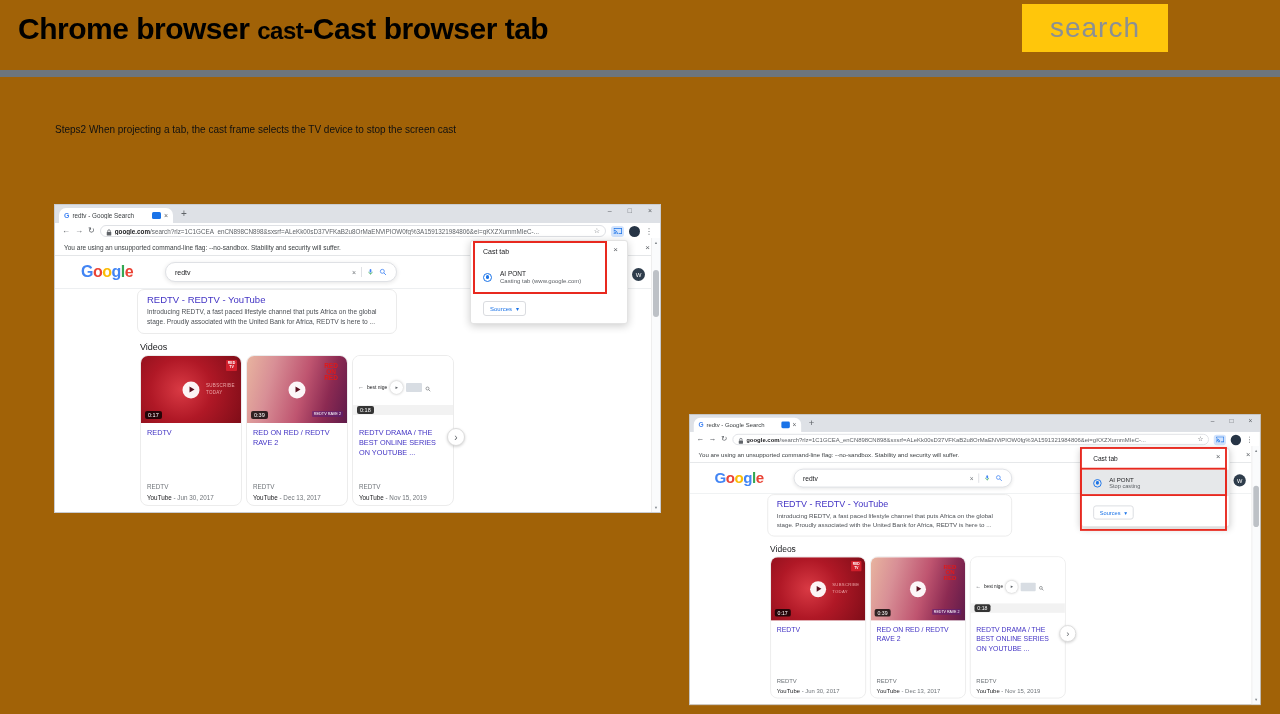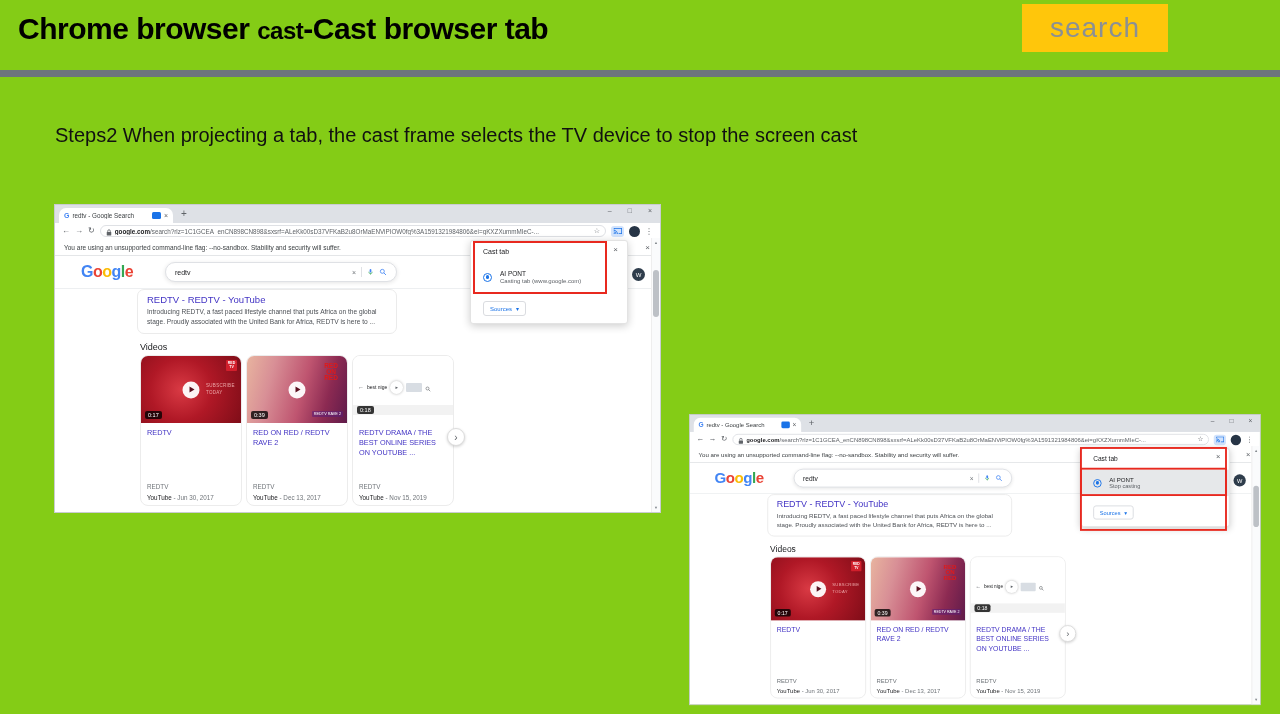--- a/index.html
+++ b/index.html
@@ -1,25 +1,25 @@
 <!DOCTYPE html>
 <html style="--red: #e8291f; --yellow: #ffc60b; --link: #4233c4; --blue: #1a73e8;"><head>
 <meta charset="utf-8">
 <style>
   * { margin:0; padding:0; box-sizing:border-box; }
   html,body { width:1280px; height:714px; background:#fff; font-family:"Liberation Sans", sans-serif; }
-  .slide { position:relative; width:1280px; height:714px; background:#84cc16; overflow:hidden; }
+  .slide { position:relative; width:1280px; height:714px; background:#a16207; overflow:hidden; }
 
   
   .slide-title { position:absolute; left:18px; top:12px; font-weight:bold; color:#000; font-size:30px; letter-spacing:-0.5px; white-space:nowrap; }
   .slide-title .t-small { font-size:24px; }
   .brand { position:absolute; left:1022px; top:4px; width:146px; height:48px; background:var(--yellow,#ffc60b);
            display:flex; align-items:center; justify-content:center; color:#8b9094; font-size:28px; letter-spacing:1px; }
   .divider { position:absolute; left:0; top:70px; width:1280px; height:7px; background:#6d757d; }
-  .subtitle { position:absolute; left:55px; top:124px; font-size:20px; color:#111; }
+  .subtitle { position:absolute; left:55px; top:124px; font-size:10px; color:#111; }
 
   
   .browser { position:absolute; width:605px; height:307px; background:#fff; outline:1px solid #c9ccd1; }
   #win1 { left:55px; top:205px; }
   #win2-wrap { position:absolute; left:690px; top:415px; width:570px; height:290px; }
   #win2 { left:0; top:0; transform:scale(0.942); transform-origin:0 0; }
 
   .tabstrip { position:relative; height:18px; background:#dee1e6; }
   .tab { position:absolute; left:4px; bottom:0; width:114px; height:15px; background:#fff; border-radius:7px 7px 0 0;
          display:flex; align-items:center; padding:0 5px; gap:3px; }

